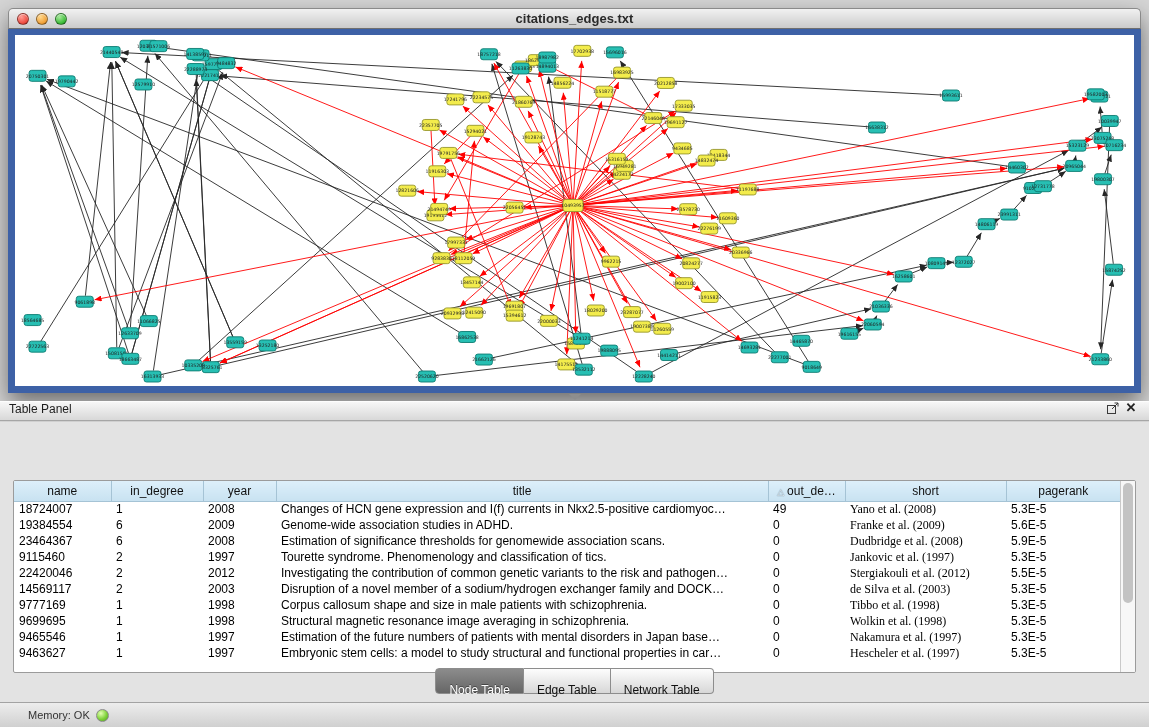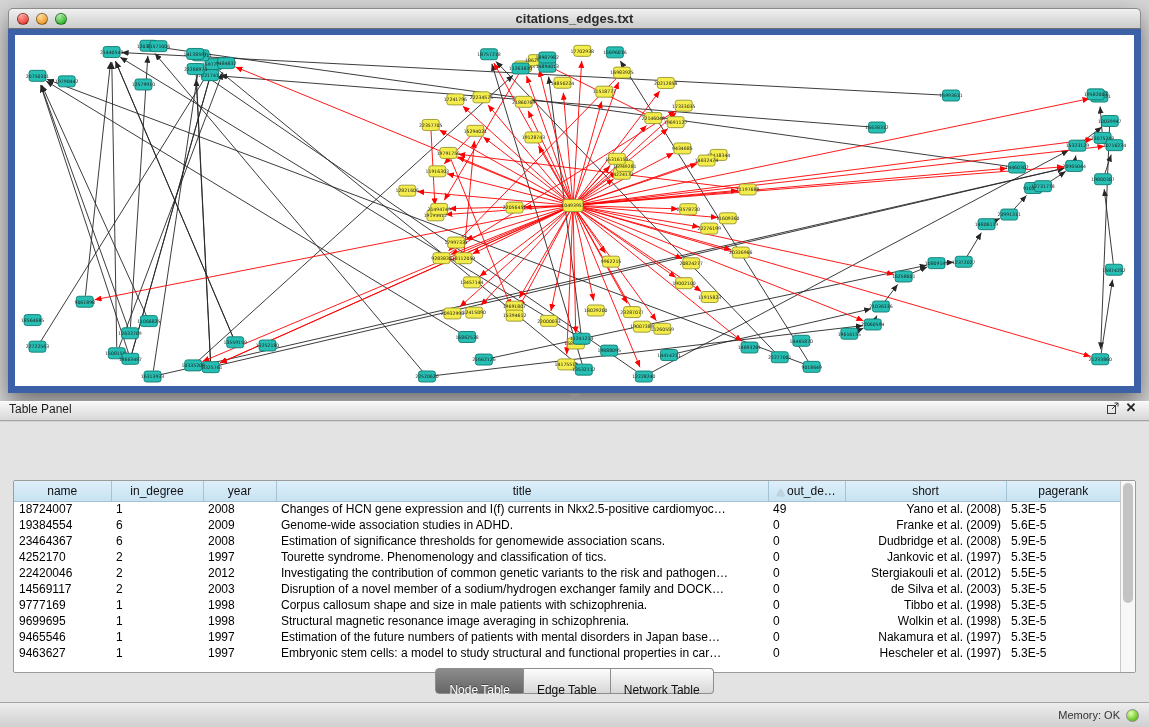--- a/index.html
+++ b/index.html
@@ -97,42 +97,42 @@
     font-size:12px; font-weight:400; color:#111; text-align:center;
     padding:0 4px; white-space:nowrap; overflow:hidden;
   }
   thead th:first-child { border-left:none; }
   thead th:last-child { border-right:none; }
   .sort-arrow { font-size:9px; margin-right:3px; color:#f2f7fb; text-shadow:0 0 1px #5a7a8d, 0 0 1px #5a7a8d; }
   tbody td {
     height:16px; font-size:12px; color:#000; padding:0 5px;
     white-space:nowrap; overflow:hidden; background:#fff;
   }
-  tbody td.c5 { text-align:right; }
+  tbody td.c5 { text-align:left;font-family:Liberation Serif, serif; }
   .vscroll { width:15px; background:#f7f7f7; border-left:1px solid #c9c9c9; position:relative; }
   .vthumb { position:absolute; left:2px; right:2px; top:2px; height:120px;
     border-radius:6px; background:#c3c3c3; }
 
   .tabs { position:absolute; left:0; right:0; bottom:8px; display:flex; justify-content:center; }
   .tab {
     height:20px; line-height:18px; padding:12px 13px; font-size:12px; color:#111;
     background:linear-gradient(#fdfdfd,#d7d7d7);
     border:1px solid #8d8d8d; border-left:none;
   }
   .tab:first-child { border-left:1px solid #8d8d8d; border-radius:4px 0 0 4px; }
   .tab:last-child { border-radius:0 4px 4px 0; }
   .tab.selected { background:linear-gradient(#8c8c8c,#666666); color:#fff;
     text-shadow:0 -1px 0 rgba(0,0,0,.4); }
 
   
   .statusbar {
     position:absolute; left:0; bottom:0; width:1149px; height:25px;
     background:linear-gradient(#ededed,#d0d0d0); border-top:1px solid #a3a3a3;
-    display:flex; align-items:center; justify-content:flex-end;
-    padding-right:10px; gap:6px; font-size:11px; color:#333;
+    display:flex; align-items:center; justify-content:flex-start;
+    padding-right:10px; gap:6px; font-size:11px; color:#333;padding-left:28px;
   }
   .mem-dot { width:13px; height:13px; border-radius:50%;
     background:radial-gradient(circle at 35% 30%, #e4ffb2, #7fd23a 55%, #4f9e1b);
     border:1px solid #8a8a8a; }
 </style>
 </head>
 <body>
 
 <div class="app">
 
@@ -659,21 +659,21 @@
               <tr>
                 <td class="c0">23464367</td>
                 <td class="c1">6</td>
                 <td class="c2">2008</td>
                 <td class="c3">Estimation of significance thresholds for genomewide association scans.</td>
                 <td class="c4">0</td>
                 <td class="c5">Dudbridge et al. (2008)</td>
                 <td class="c6">5.9E-5</td>
               </tr>
               <tr>
-                <td class="c0">4252170</td>
+                <td class="c0">9115460</td>
                 <td class="c1">2</td>
                 <td class="c2">1997</td>
                 <td class="c3">Tourette syndrome. Phenomenology and classification of tics.</td>
                 <td class="c4">0</td>
                 <td class="c5">Jankovic et al. (1997)</td>
                 <td class="c6">5.3E-5</td>
               </tr>
               <tr>
                 <td class="c0">22420046</td>
                 <td class="c1">2</td>

